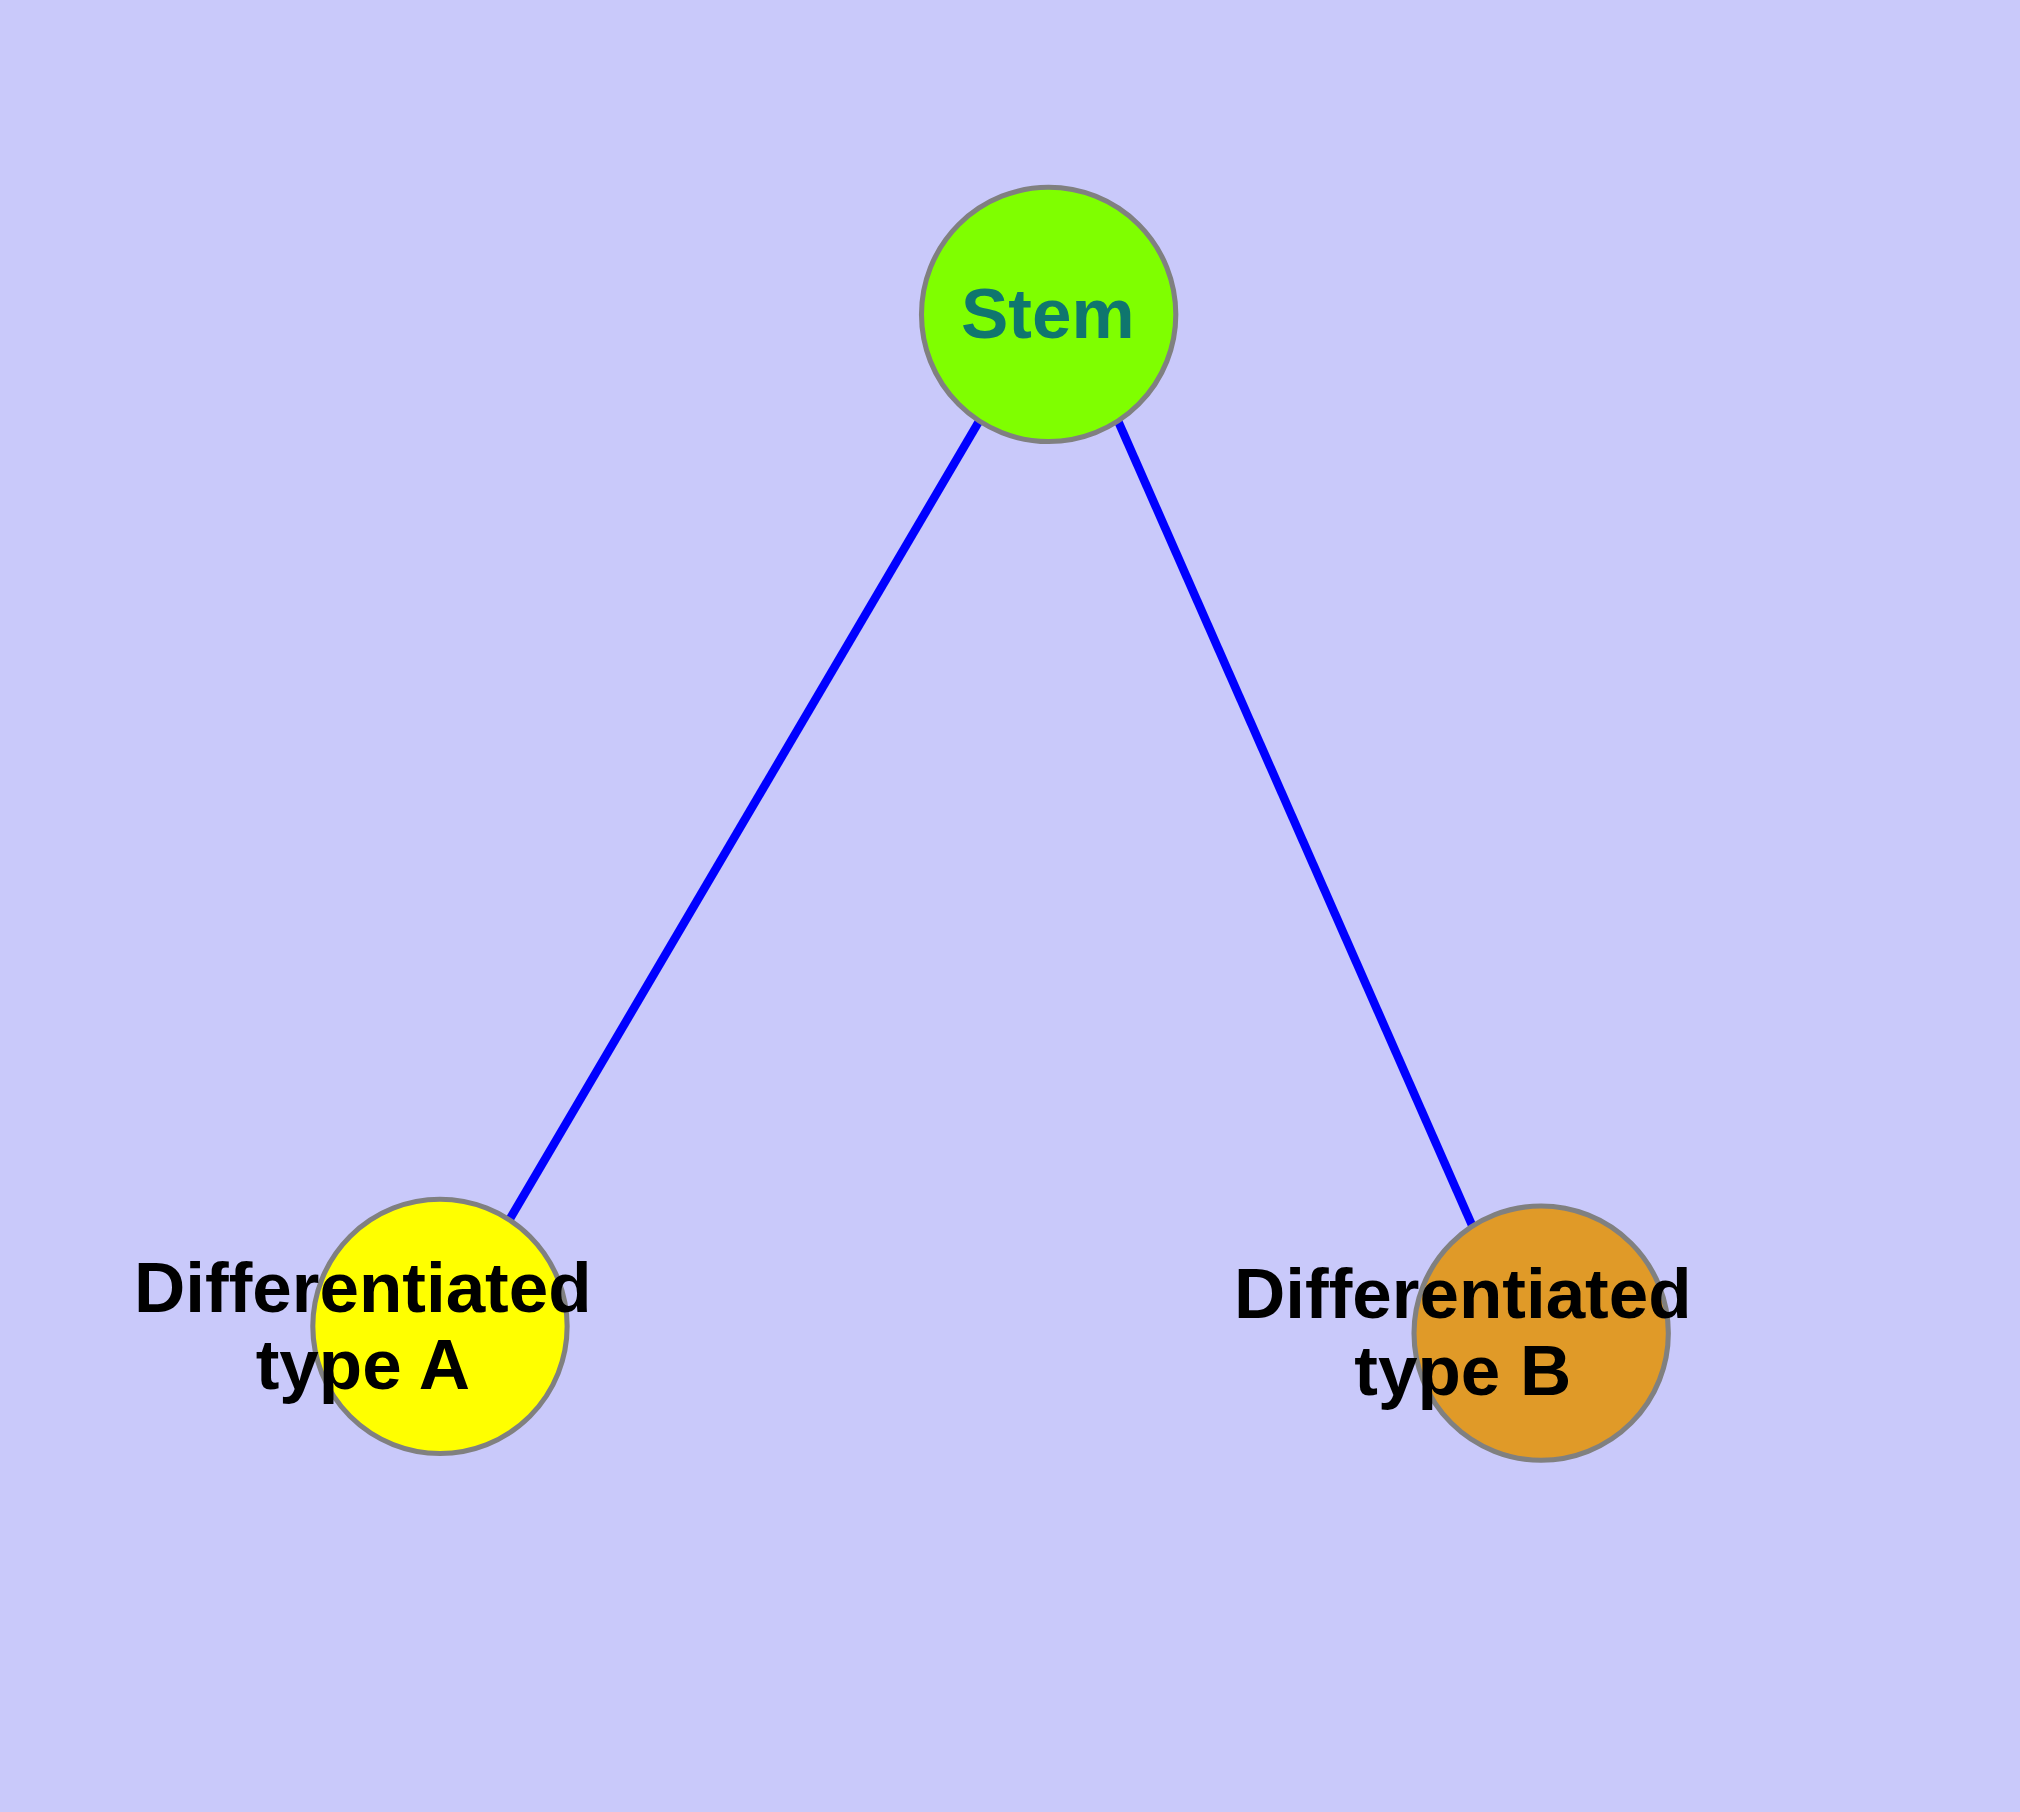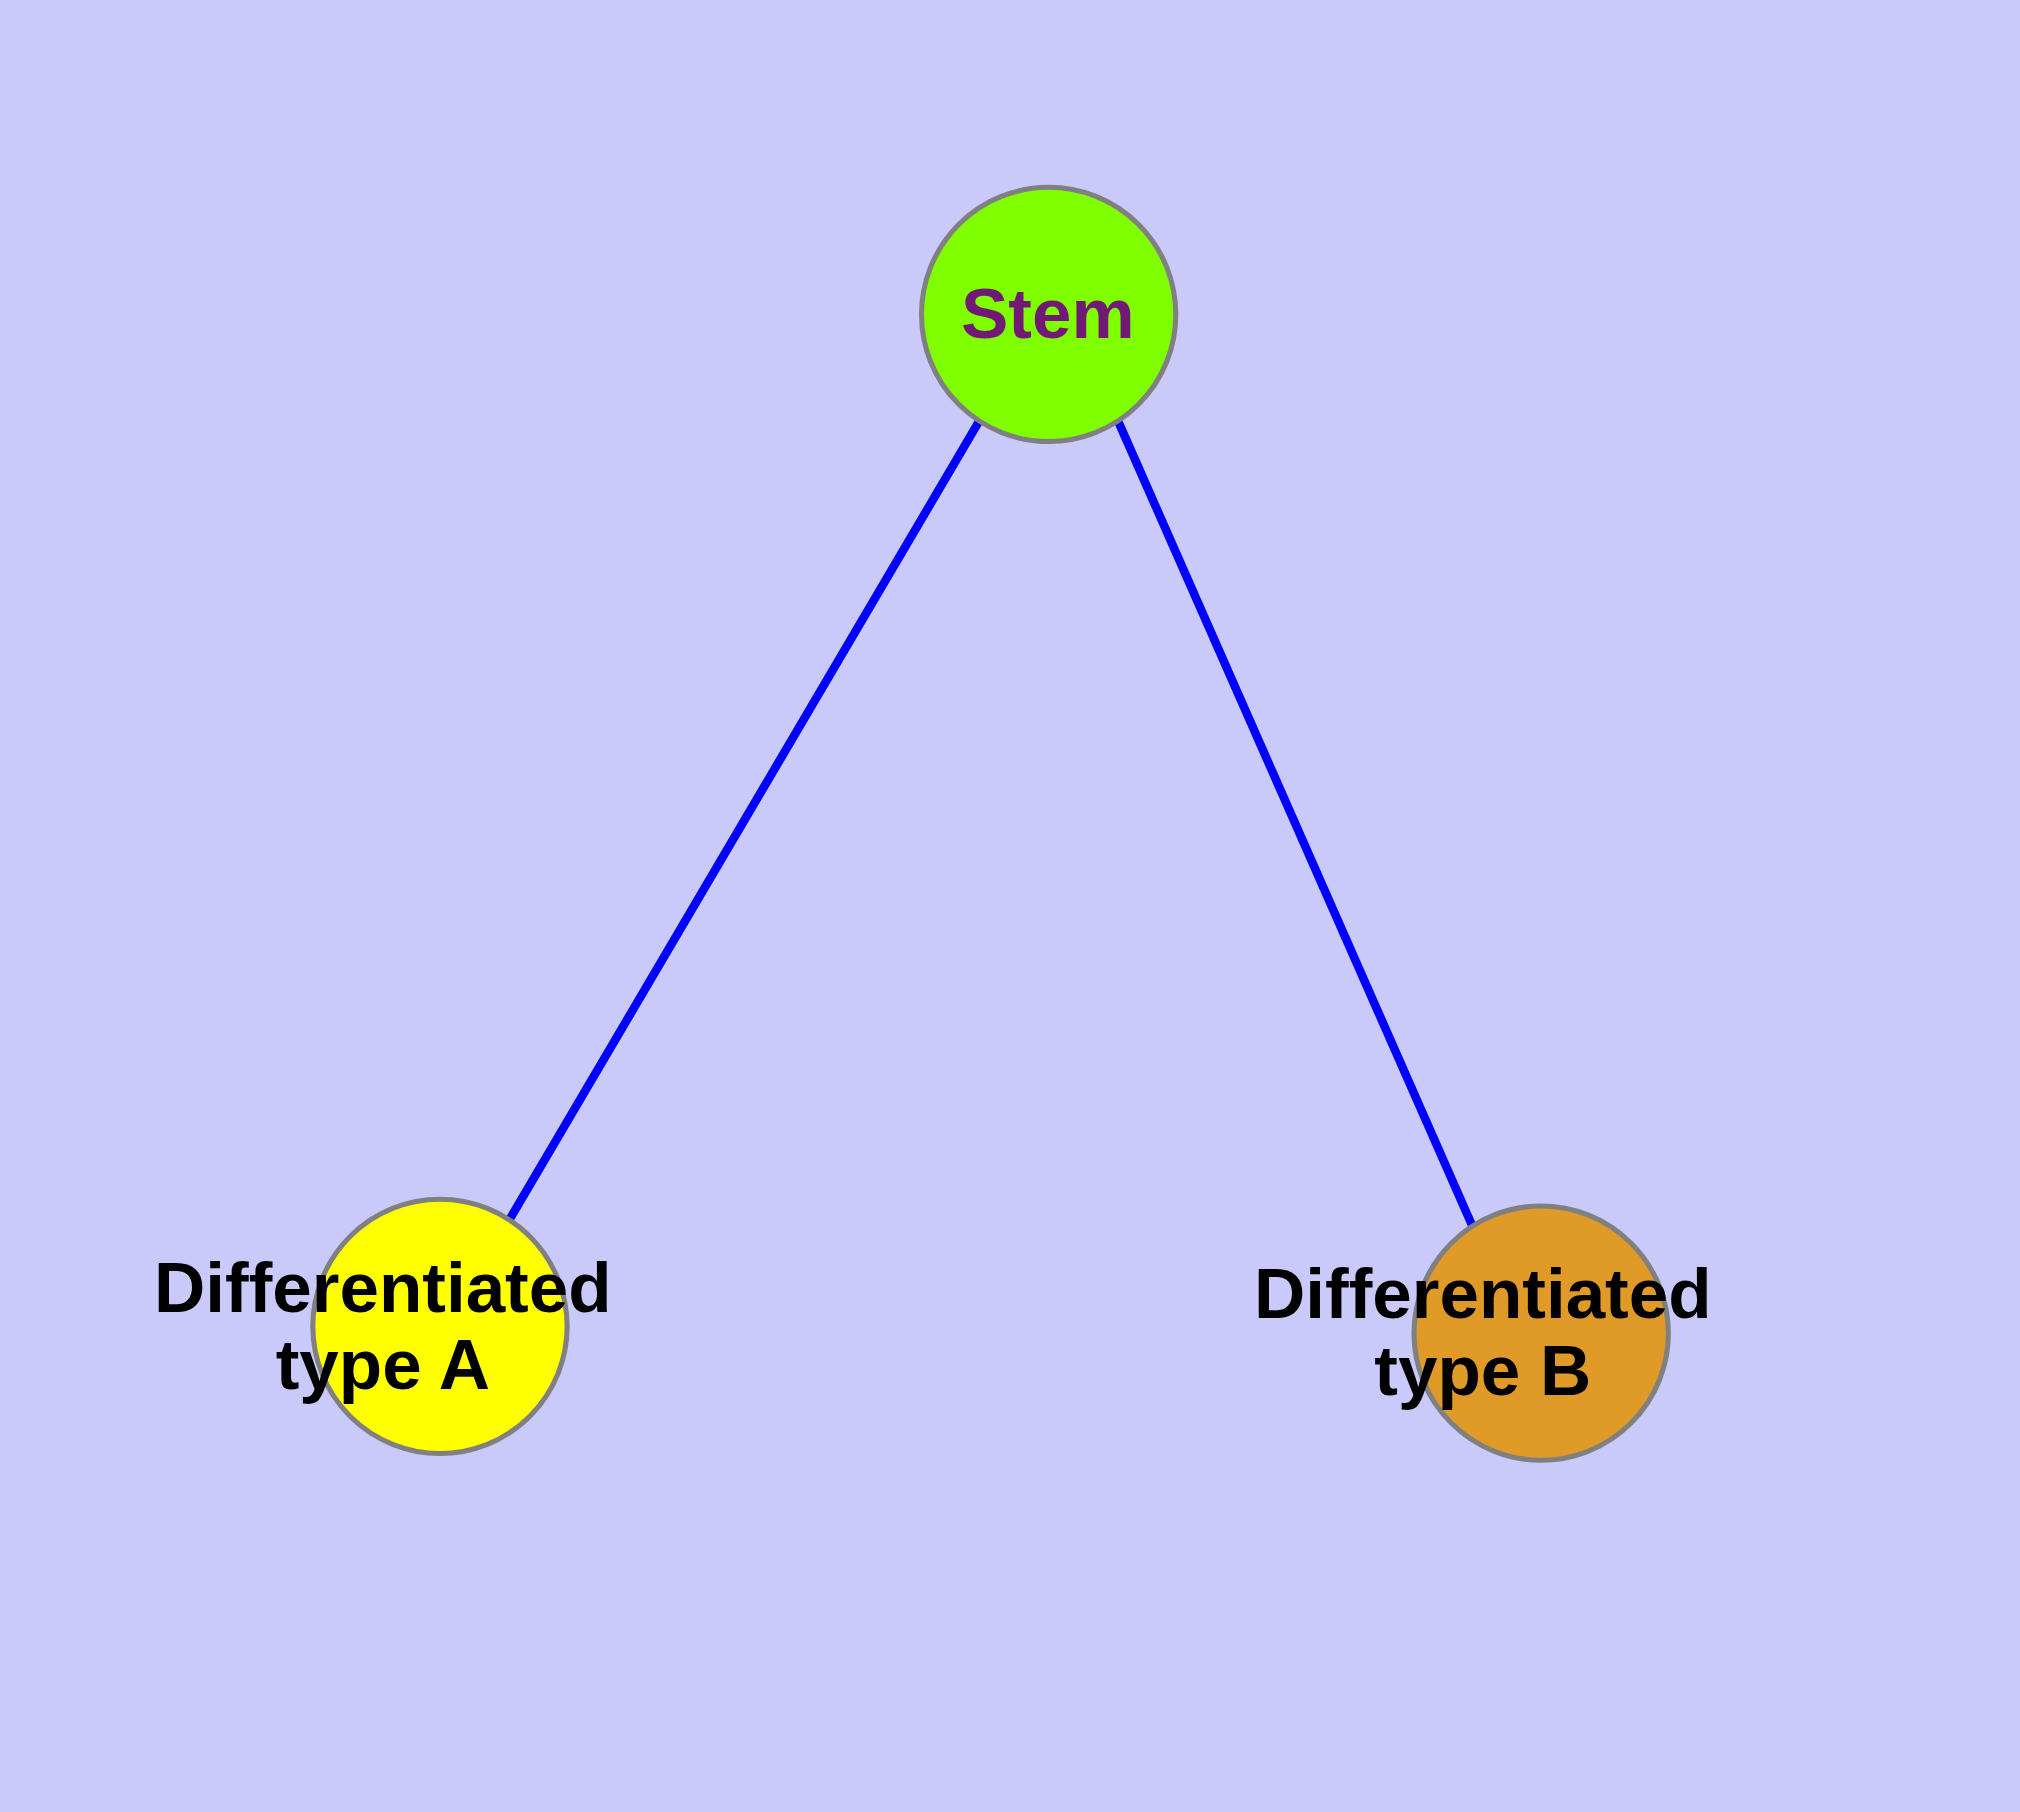--- a/index.html
+++ b/index.html
@@ -35,21 +35,20 @@
     line-height: 1.08;
     white-space: pre;
     pointer-events: none;
     font-family: "Liberation Sans", sans-serif;
   }
   .node-label-stem {
     font-size: 71px;
   }
   .node-label-leaf {
     font-size: 71px;
-    margin-left: 20px;
   }
 </style>
 </head>
 <body>
 
 <div id="canvas" style="width: 2021px; height: 1812px;">
 
   <div id="graph-bg" style="background: rgb(201, 201, 250); width: 2021px; height: 1812px;"></div>
 
   <svg id="graph-svg" viewBox="0 0 2384 2138" preserveAspectRatio="none" xmlns="http://www.w3.org/2000/svg" style="width: 2021px; height: 1812px;">
@@ -58,21 +57,21 @@
         <line x1="1319" y1="497" x2="1737" y2="1447" stroke="#0000ff" stroke-width="10" stroke-linecap="butt"></line>
       </g>
     <g id="nodes-layer">
         <circle cx="1237" cy="371" r="150" fill="#7fff00" stroke="#808080" stroke-width="6"></circle>
         <circle cx="519" cy="1565" r="150" fill="#ffff00" stroke="#808080" stroke-width="6"></circle>
         <circle cx="1818" cy="1573" r="150" fill="#e09a28" stroke="#808080" stroke-width="6"></circle>
       </g>
   </svg>
 
   <div id="labels-layer">
-      <div class="node-label node-label-stem" style="color: #701a75; left: 961px; top: 276px;">Stem</div>
+      <div class="node-label node-label-stem" style="color: #0f766e; left: 961px; top: 276px;">Stem</div>
       <div class="node-label node-label-leaf" style="color: rgb(0, 0, 0); left: 134px; top: 1250px;">Differentiated
 type A</div>
       <div class="node-label node-label-leaf" style="color: rgb(0, 0, 0); left: 1234px; top: 1256px;">Differentiated
 type B</div>
     </div>
 
 </div>
 
 
 </body></html>

